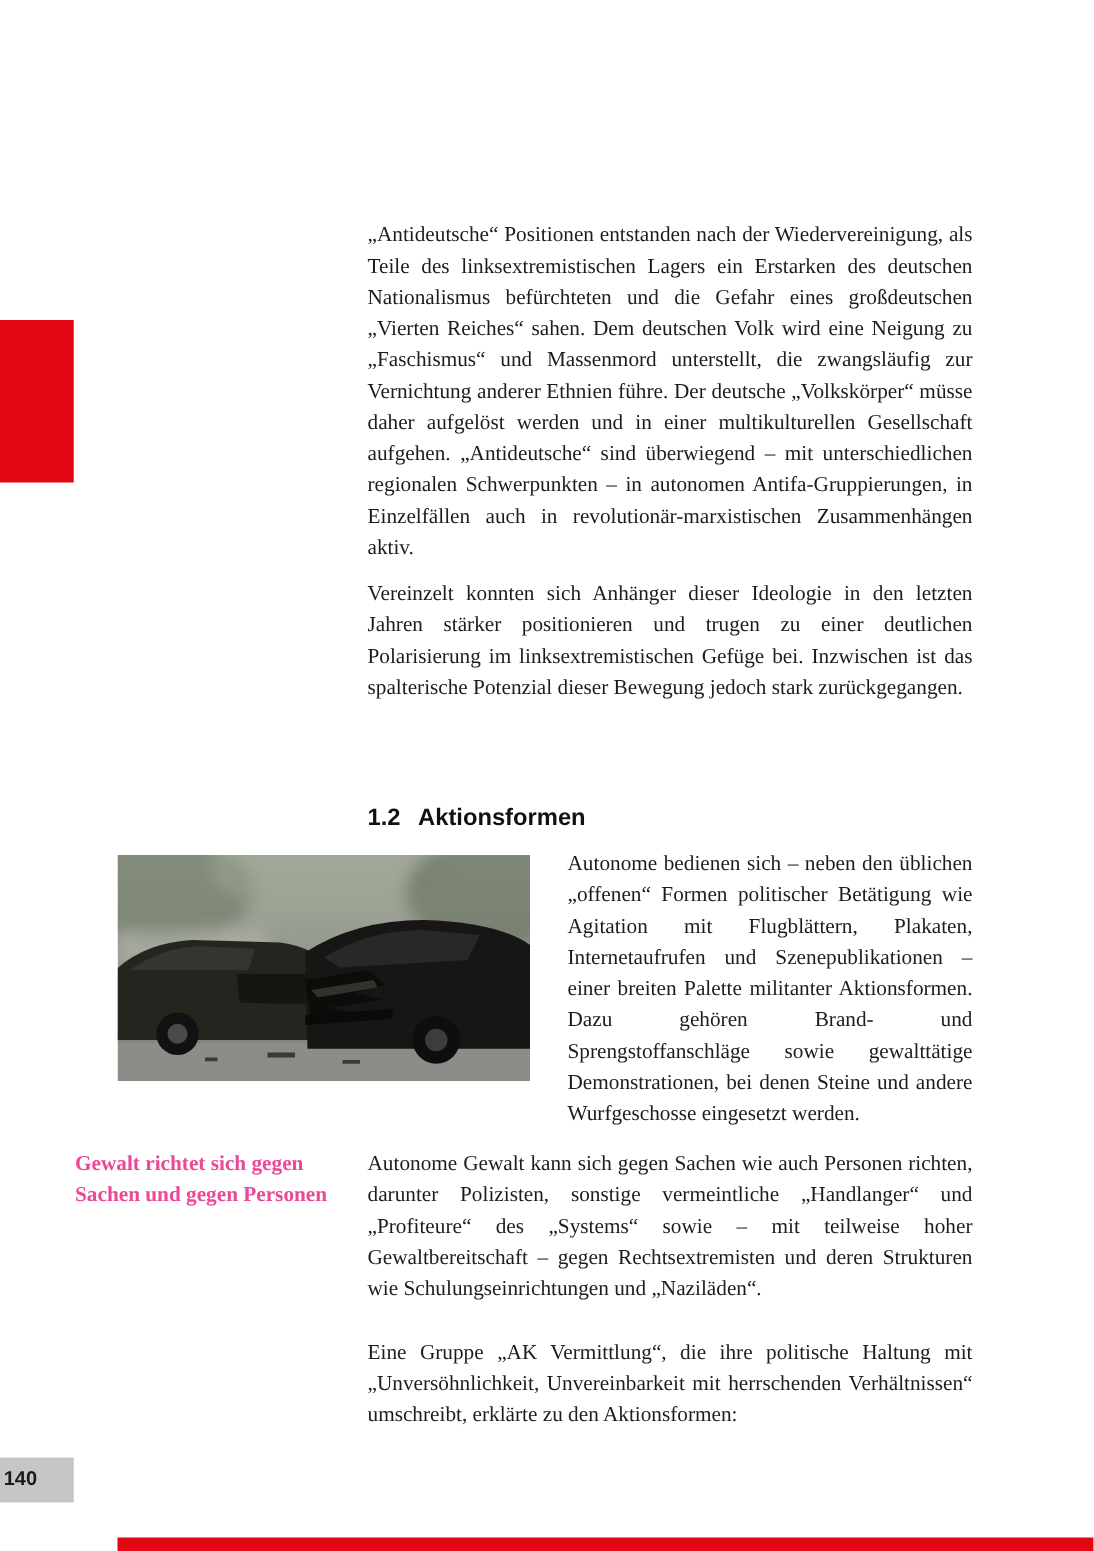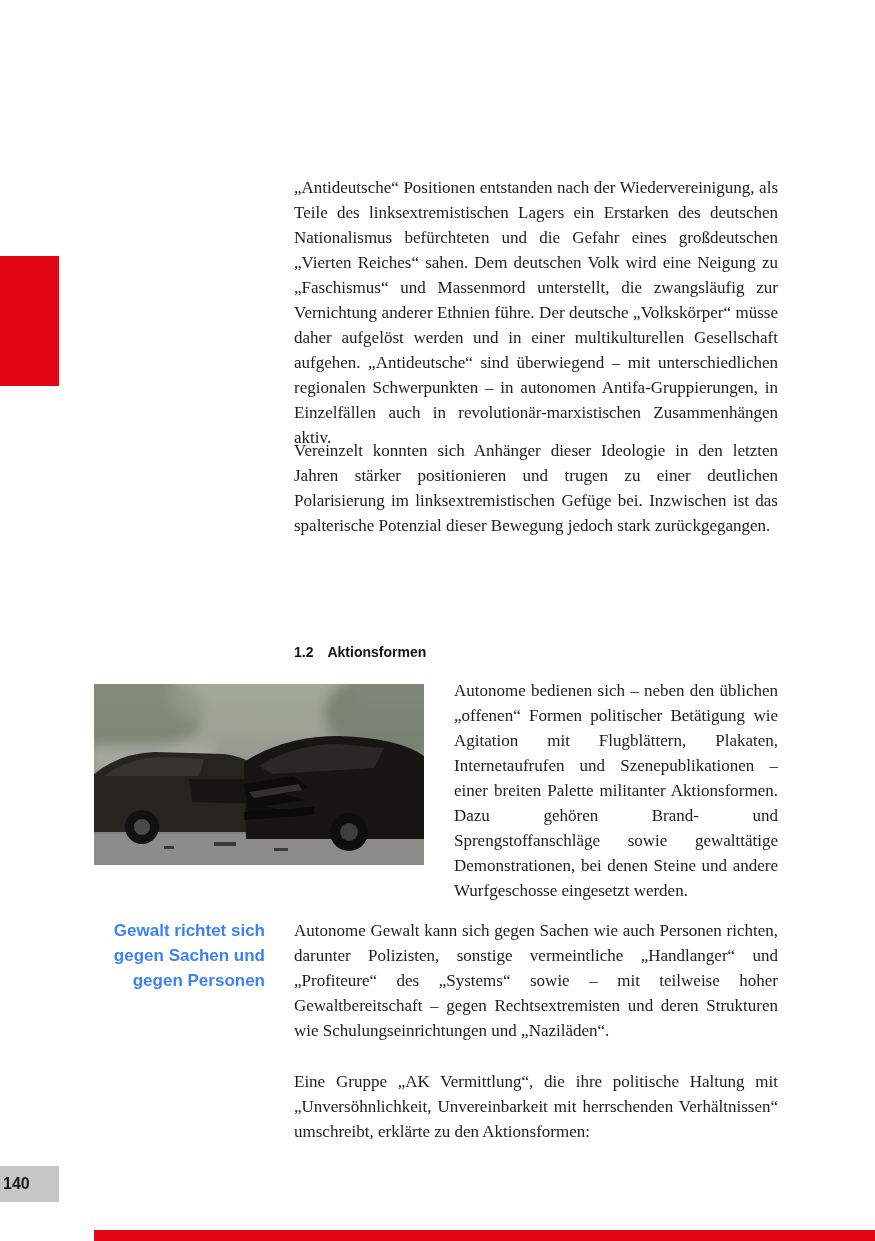--- a/index.html
+++ b/index.html
@@ -24,42 +24,42 @@
   .chapter-tab {
     position: absolute;
     left: 0; top: 256px;
     width: 59px; height: 130px;
   }
   .section-heading {
     position: absolute;
     left: 294px; top: 644px;
     font-family: "Liberation Sans", sans-serif;
     font-weight: bold;
-    font-size: 14px;
+    font-size: 19px;
     color: #111;
   }
   .section-heading .num { display: inline-block; margin-right: 14px; }
   .photo {
     position: absolute;
     left: 94px; top: 684px;
     width: 330px; height: 181px;
     overflow: hidden;
   }
   .para-beside-photo {
     left: 454px; top: 678px; width: 324px;
   }
   .margin-note {
     position: absolute;
     left: 60px; top: 918px; width: 205px;
-    font-family: Liberation Sans, sans-serif;
+    font-family: Liberation Serif, serif;
     font-weight: bold;
     font-size: 17px;
     line-height: 25px;
-    text-align: right;
-    color: #3b82f6;
+    text-align: left;
+    color: #ec4899;
   }
   .pagenum-box {
     position: absolute;
     left: 0; top: 1166px;
     width: 59px; height: 36px;
     background: #c6c6c6;
     font-family: "Liberation Sans", sans-serif;
     font-weight: bold;
     font-size: 16px;
     line-height: 36px;
@@ -76,21 +76,21 @@
 </head>
 <body>
 
 <div class="page">
 
   <div class="chapter-tab" style="background:#e30613"></div>
 
 
   <div class="bodytext col" style="top:175px">„Antideutsche“ Positionen entstanden nach der Wiedervereinigung, als Teile des linksextremistischen Lagers ein Erstarken des deutschen Nationalismus befürchteten und die Gefahr eines großdeutschen „Vierten Reiches“ sahen. Dem deutschen Volk wird eine Neigung zu „Faschismus“ und Massenmord unterstellt, die zwangsläufig zur Vernichtung anderer Ethnien führe. Der deutsche „Volkskörper“ müsse daher aufgelöst werden und in einer multikulturellen Gesellschaft aufgehen. „Antideutsche“ sind überwiegend – mit unterschiedlichen regionalen Schwerpunkten – in autonomen Antifa-Gruppierungen, in Einzelfällen auch in revolutionär-marxistischen Zusammenhängen aktiv.</div>
 
-  <div class="bodytext col" style="top:438px">Vereinzelt konnten sich Anhänger dieser Ideologie in den letzten Jahren stärker positionieren und trugen zu einer deutlichen Polarisierung im linksextremistischen Gefüge bei. Inzwischen ist das spalterische Potenzial dieser Bewegung jedoch stark zurückgegangen.</div>
+  <div class="bodytext col" style="top:462px">Vereinzelt konnten sich Anhänger dieser Ideologie in den letzten Jahren stärker positionieren und trugen zu einer deutlichen Polarisierung im linksextremistischen Gefüge bei. Inzwischen ist das spalterische Potenzial dieser Bewegung jedoch stark zurückgegangen.</div>
 
   <div class="section-heading">
     <span class="num">1.2</span><span>Aktionsformen</span>
   </div>
 
   <div class="photo">
     <svg width="330" height="181" viewBox="0 0 330 181" xmlns="http://www.w3.org/2000/svg" aria-hidden="true">
       <defs>
         <linearGradient id="bg" x1="0" y1="0" x2="0" y2="1">
           <stop offset="0" stop-color="#aab0a4"></stop>

